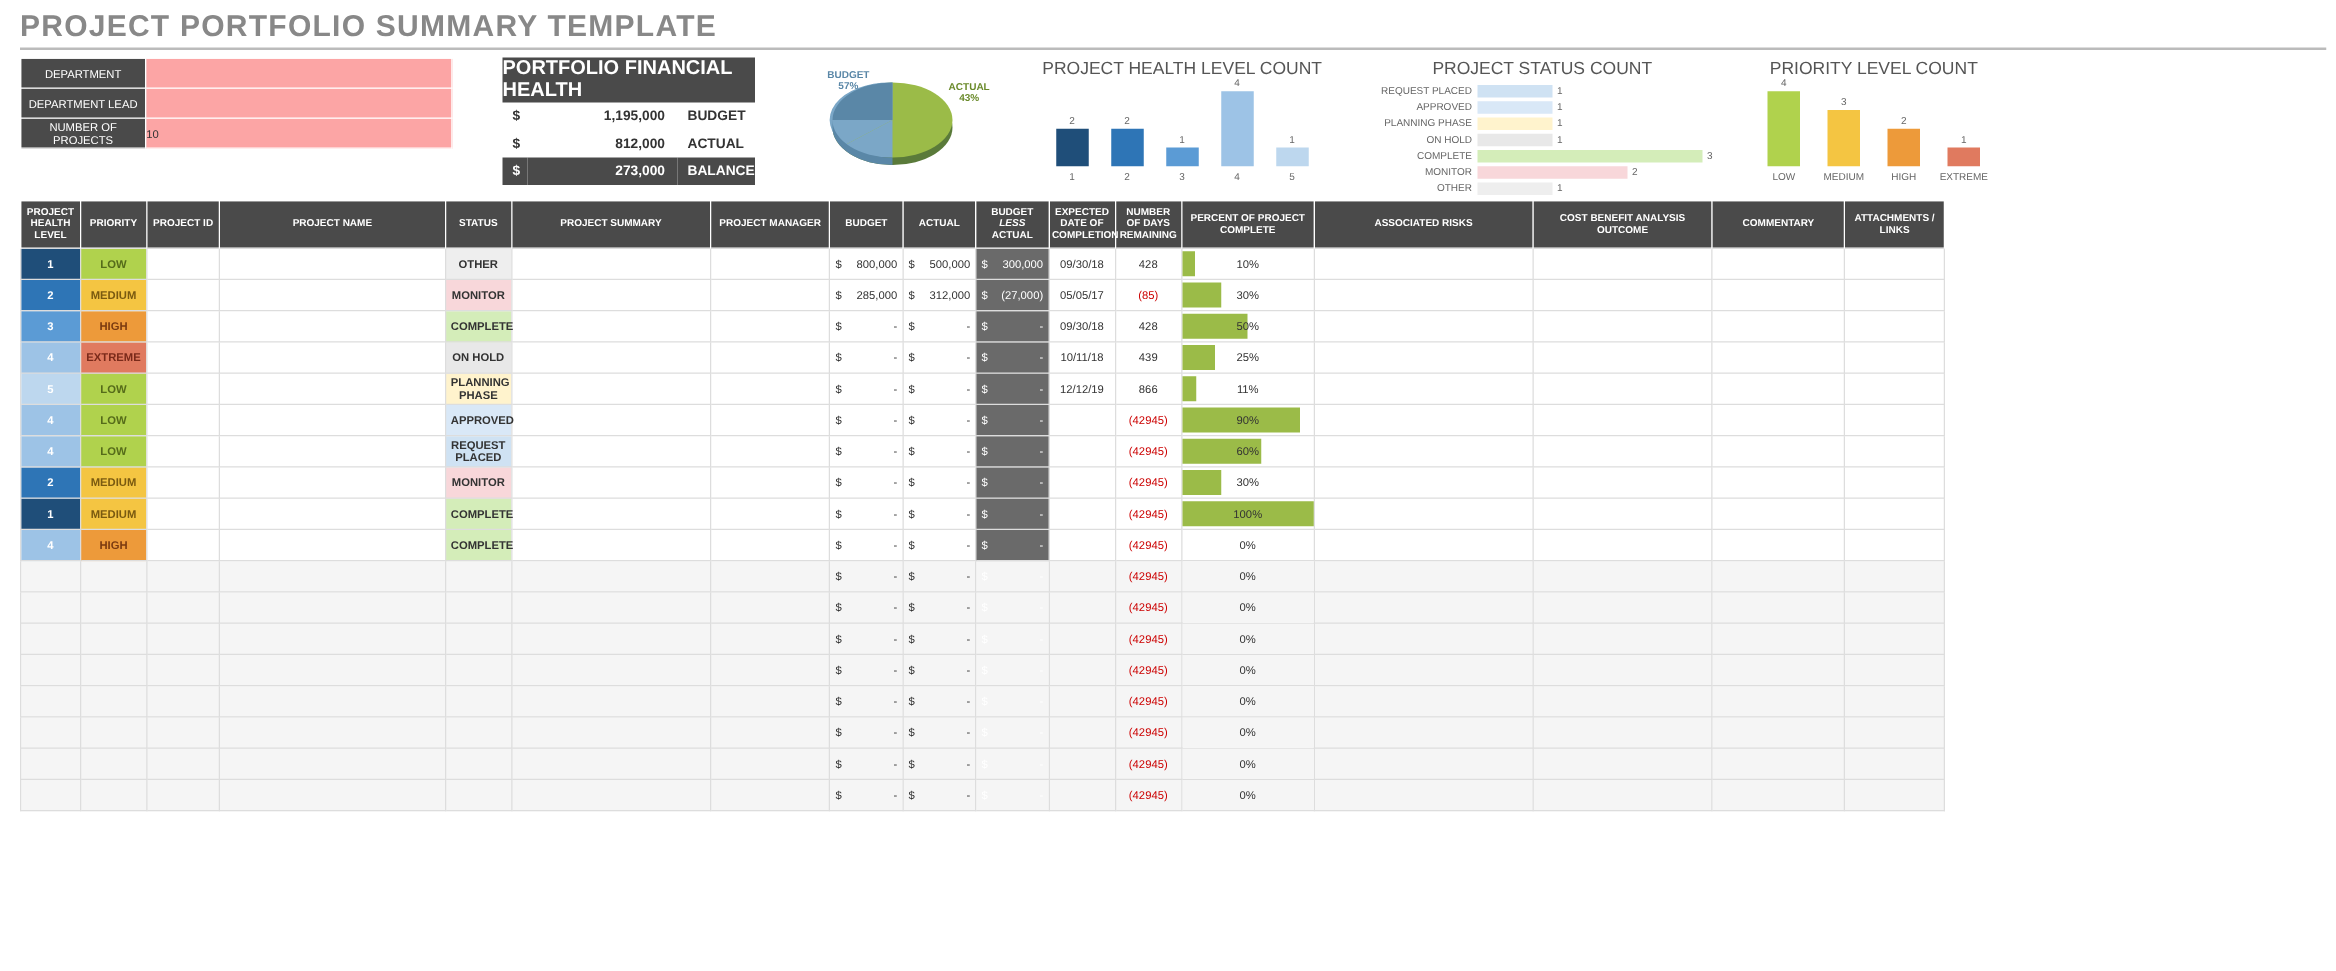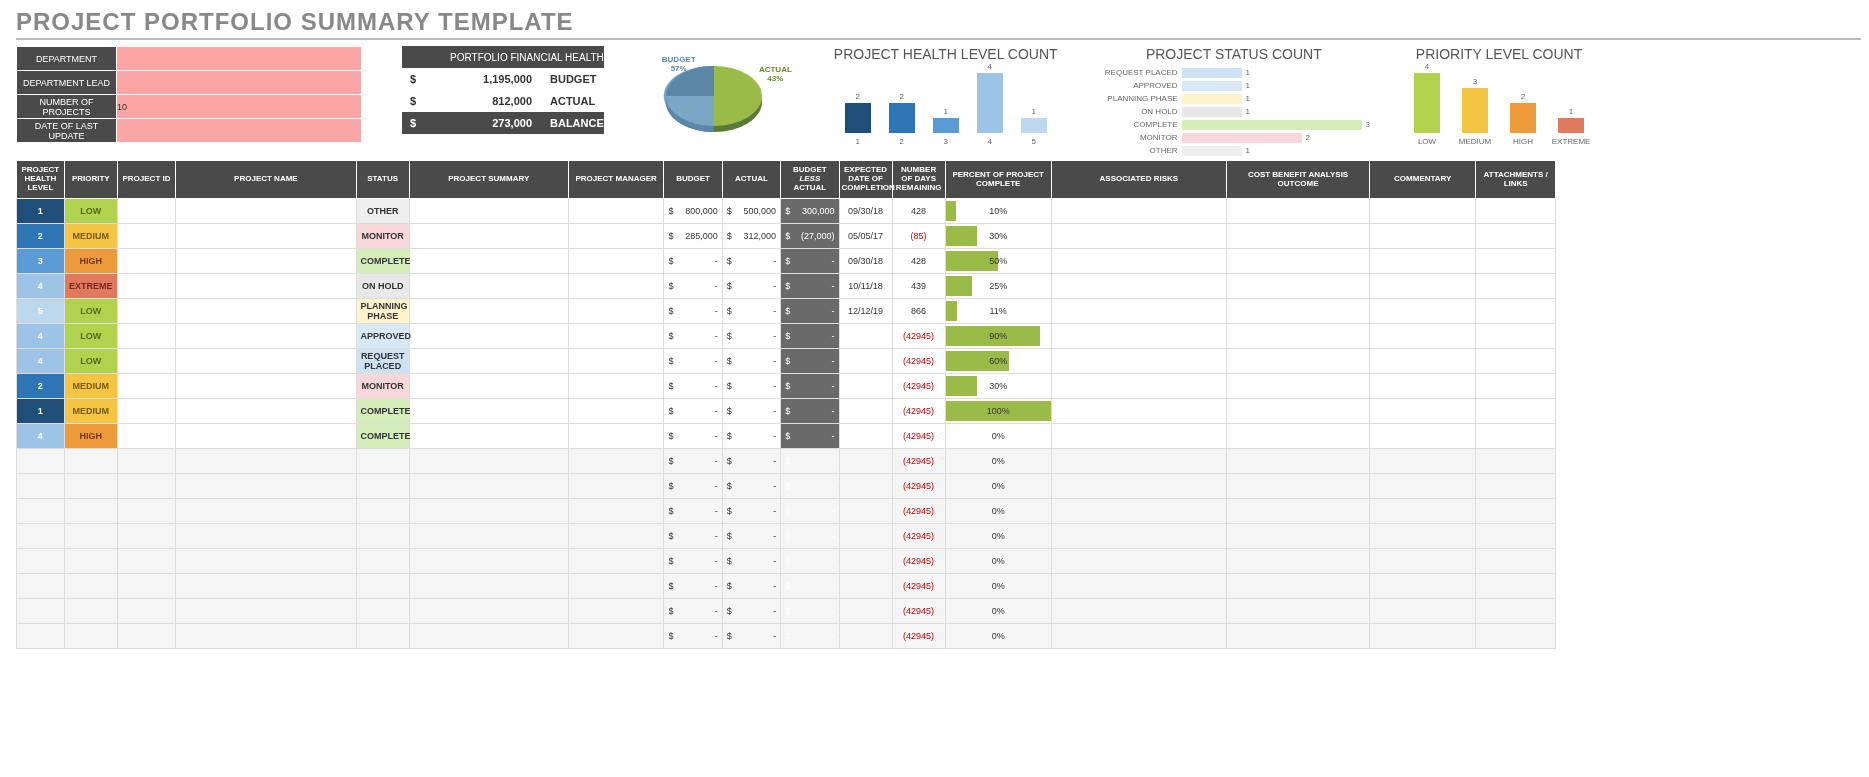--- a/index.html
+++ b/index.html
@@ -9,21 +9,21 @@
   .hr { border-bottom: 2px solid #bbb; margin-bottom: 6px; }
 
   .top-row { display: flex; align-items: flex-start; gap: 40px; height: 110px; }
 
   .info-table { border-collapse: collapse; }
   .info-table td { border: 1px solid #fff; padding: 0; height: 24px; font-size: 9px; }
   .info-label { background: #4a4a4a; color: #fff; font-weight: normal; text-align: center; width: 100px; }
   .info-val { background: #fca5a5; text-align: left; width: 245px; }
 
   .fin-table { border-collapse: collapse; }
-  .fin-title { background: #4a4a4a; color: #fff; font-weight: normal; text-align: right; height: 22px; font-size: 10px; }
+  .fin-title { background: #4a4a4a; color: #fff; font-weight: bold; text-align: left; height: 22px; font-size: 16px; }
   .fin-row td { height: 22px; font-size: 11px; }
   .fin-d { text-align: left; width: 20px; padding-left: 8px; font-weight: bold; }
   .fin-a { text-align: right; width: 120px; padding-right: 10px; font-weight: bold; }
   .fin-l { text-align: left; width: 60px; padding-left: 8px; font-weight: bold; font-size: 9px; }
   .fin-bal td { background: #4a4a4a; color: #fff; }
 
   .chart-block { display: flex; flex-direction: column; align-items: center; }
   .chart-title { font-size: 14px; font-weight: normal; color: #555; margin-bottom: 4px; }
   .chart-area { height: 80px; display: flex; align-items: flex-end; gap: 14px; }
   .bar-wrap { display: flex; flex-direction: column; align-items: center; width: 30px; }
@@ -89,24 +89,20 @@
             <td class="info-label">DEPARTMENT</td>
             <td class="info-val"></td>
           </tr>
     <tr>
             <td class="info-label">DEPARTMENT LEAD</td>
             <td class="info-val"></td>
           </tr>
     <tr>
             <td class="info-label">NUMBER OF PROJECTS</td>
             <td class="info-val">10</td>
-          </tr>
-    <tr>
-            <td class="info-label">DATE OF LAST UPDATE</td>
-            <td class="info-val"></td>
           </tr>
   </tbody>
       </table>
 
   <table class="fin-table">
     <tbody>
           <tr>
             <td colspan="3" class="fin-title">PORTFOLIO FINANCIAL HEALTH</td>
           </tr>
     <tr class="fin-row">

